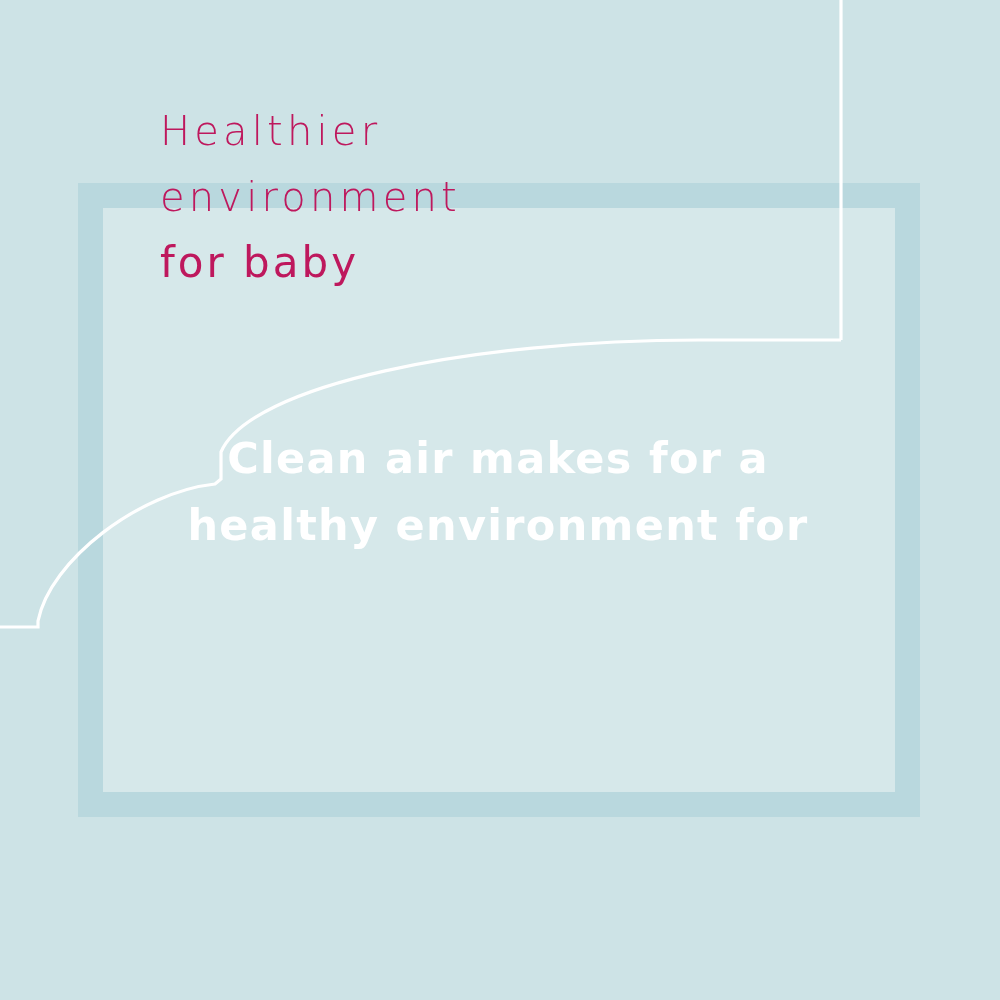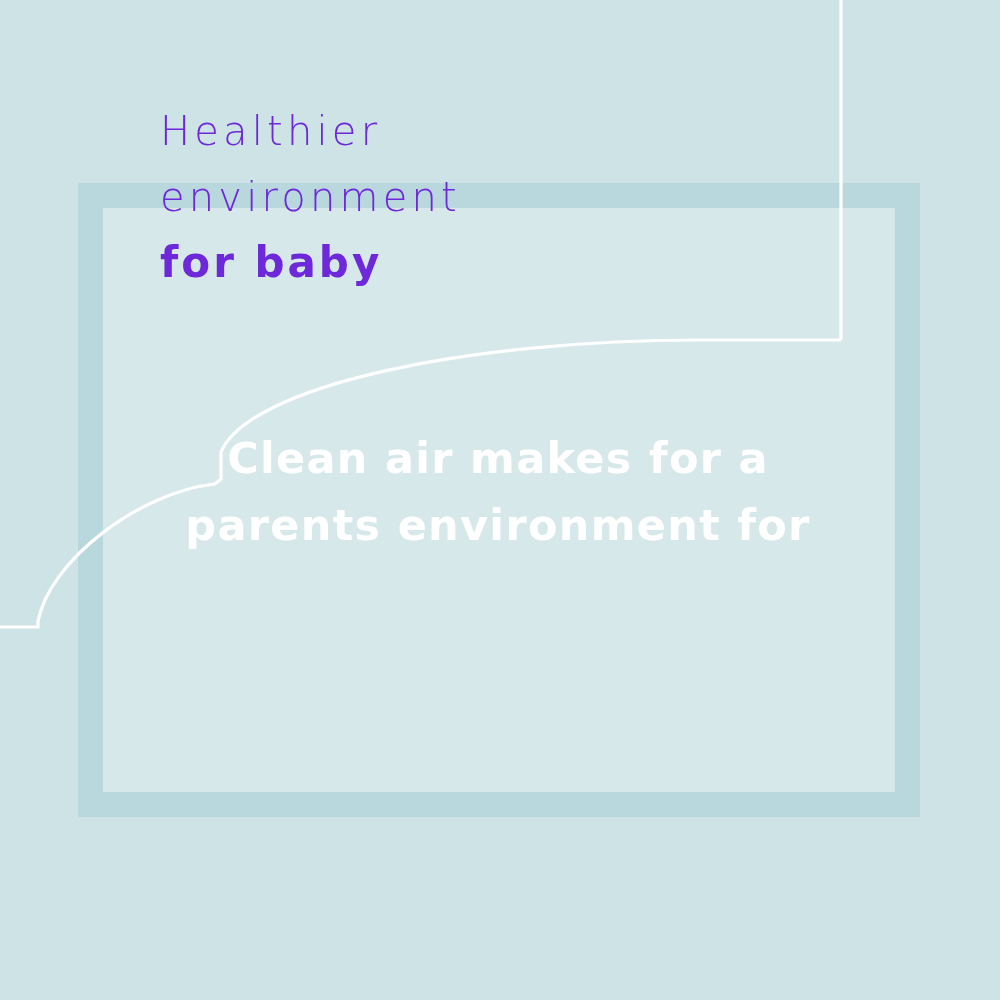--- a/index.html
+++ b/index.html
@@ -49,32 +49,32 @@
   }
 
   
   .headline {
     position: absolute;
     left: 160px;
     top: 98px;
     width: 700px;
   }
   .headline-line {
-    color: #6d28d9;
+    color: #be185d;
     font-size: 40px;
     line-height: 66px;
     white-space: nowrap;
   }
   .headline-line.light {
     font-weight: 300;
     letter-spacing: 4.2px;
     font-family: "DejaVu Sans", sans-serif;
   }
   .headline-line.bold {
-    font-weight: 700;
+    font-weight: 400;
     letter-spacing: 3.0px;
     font-size: 42px;
     font-family: "DejaVu Sans", sans-serif;
   }
 
   .body-copy {
     position: absolute;
     right: 152px;
     top: 425px;
     width: 700px;
@@ -103,16 +103,16 @@
   </svg>
 
   <div class="headline">
     <div class="headline-line light">Healthier</div>
     <div class="headline-line light">environment</div>
     <div class="headline-line bold">for baby</div>
   </div>
 
   <div class="body-copy">
     <div class="body-line">Clean air makes for a</div>
-    <div class="body-line">parents environment for</div>
+    <div class="body-line">healthy environment for</div>
   </div>
 
 </div>
 
 </body></html>

